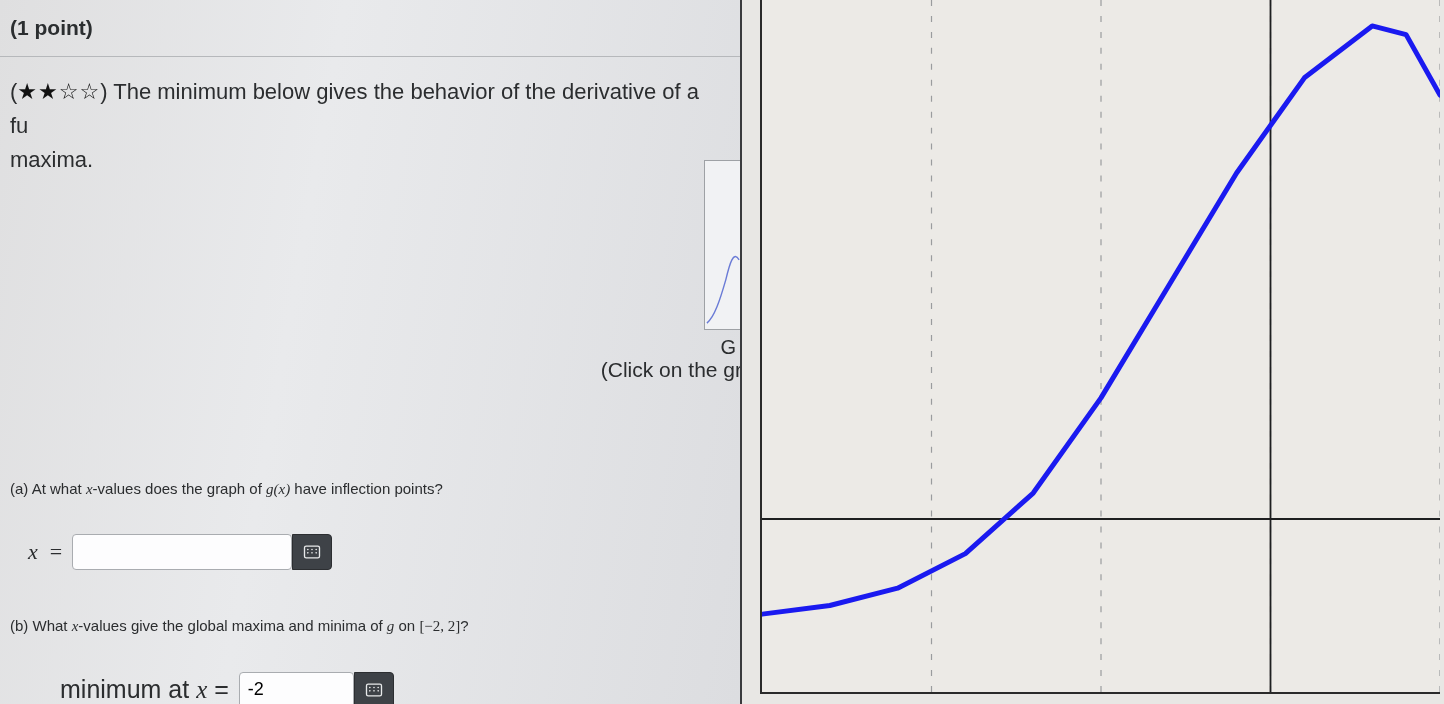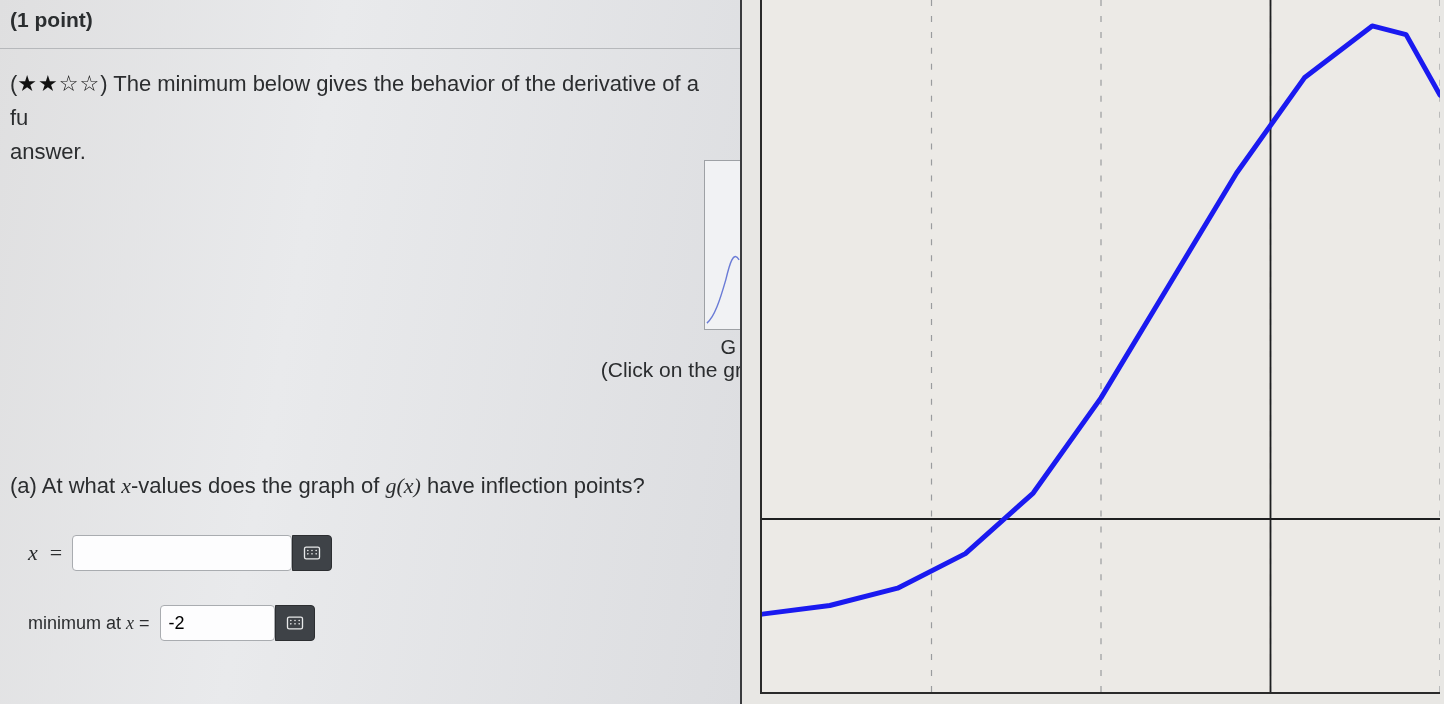--- a/index.html
+++ b/index.html
@@ -6,27 +6,27 @@
   html, body { width: 1444px; height: 704px; overflow: hidden; font-family: Arial, Helvetica, sans-serif; }
   body { display: flex; background: #d8dade; }
   .left-panel {
     width: 740px;
     height: 704px;
     background: linear-gradient(100deg, #dfdfe0 0%, #e9eaec 40%, #dcdde0 100%);
     padding: 0 18px 0 10px;
     position: relative;
     color: #2b2d2f;
   }
-  .point-header { font-size: 21px; font-weight: 700; color: #2b2e30; padding: 8px 0 10px 0; }
+  .point-header { font-size: 21px; font-weight: 700; color: #2b2e30; padding: 16px 0 10px 0; }
   .divider { height: 1px; background: #b6b8bb; margin: 6px -18px 18px -10px; }
   .stars { font-size: 22px; letter-spacing: 1px; }
   .star-filled { color: #111; }
   .star-outline { color: #111; }
   .intro-line { font-size: 22px; line-height: 1.55; }
-  .qtext { font-size: 22px; line-height: 1.55; }
+  .qtext { font-size: 15px; line-height: 1.55; }
   .ital { }
   .thumb-box {
     position: absolute; top: 160px; right: -2px;
     width: 38px; height: 170px; border: 1px solid #9ea1a5; background: #f1f2f4;
   }
   .thumb-box svg { width: 100%; height: 100%; }
   .graphlabel { position: absolute; top: 336px; right: 4px; font-size: 20px; }
   .clickhint { position: absolute; top: 358px; right: -2px; font-size: 21px; }
   .part-a { margin-top: 300px; }
   .input-row { display: flex; align-items: center; gap: 0; margin-top: 32px; margin-left: 18px; }
@@ -38,21 +38,21 @@
   }
   .keypad-btn {
     width: 40px; height: 36px; background: #3e4247; border: 1px solid #2c2e31;
     border-radius: 0 4px 4px 0; display: flex; align-items: center; justify-content: center;
     cursor: pointer;
   }
   .keypad-btn svg { width: 20px; height: 20px; stroke: #e8e9ea; fill: none; }
   .hint-after { font-size: 21px; font-style: italic; margin-left: 16px; color: #404246; }
   .part-b { margin-top: 44px; }
   .min-row { display: flex; align-items: center; margin-top: 34px; margin-left: 18px; }
-  .min-label { font-size: 18px; margin-right: 10px; }
+  .min-label { font-size: 25px; margin-right: 10px; margin-left: 32px; }
   .min-row .answer-input { width: 115px; }
   .mathvar { font-family: 'Times New Roman', serif; font-style: italic; }
 
   .right-panel {
     width: 704px; height: 704px; background: #e8e7e4; position: relative;
     border-left: 2px solid #3a3b3d;
   }
   .plot-frame {
     position: absolute; left: 18px; top: 0; right: 4px; bottom: 10px;
     background: #eceae6;
@@ -64,21 +64,21 @@
 </head>
 <body>
 
 <div class="left-panel">
   <div class="point-header">(1 point)</div>
   <div class="divider"></div>
 
   <div class="intro-line">
     (<span class="stars star-filled">★★</span><span class="stars star-outline">☆☆</span><span>) The minimum below gives the behavior of the </span><span class="ital">derivative</span><span> of a fu</span>
   </div>
-  <div class="intro-line">answer.</div>
+  <div class="intro-line">maxima.</div>
 
   <div class="thumb-box">
     <svg viewBox="0 0 38 170" preserveAspectRatio="none">
       <path d="M2,164 C10,158 16,140 22,120 C26,104 30,90 36,100" stroke="#6a7bd6" stroke-width="1.5" fill="none"></path>
     </svg>
   </div>
   <div class="graphlabel">G</div>
   <div class="clickhint">(Click on the gr</div>
 
   <div class="part-a qtext">
@@ -95,20 +95,23 @@
         <line x1="7" y1="9" x2="7" y2="9" stroke-width="2" stroke-linecap="round"></line>
         <line x1="12" y1="9" x2="12" y2="9" stroke-width="2" stroke-linecap="round"></line>
         <line x1="17" y1="9" x2="17" y2="9" stroke-width="2" stroke-linecap="round"></line>
         <line x1="7" y1="13" x2="7" y2="13" stroke-width="2" stroke-linecap="round"></line>
         <line x1="12" y1="13" x2="12" y2="13" stroke-width="2" stroke-linecap="round"></line>
         <line x1="17" y1="13" x2="17" y2="13" stroke-width="2" stroke-linecap="round"></line>
       </svg>
     </div>
   </div>
 
+  <div class="part-b qtext">
+    <span>(b) What </span><span class="mathvar">x</span><span>-values give the global maxima and minima of </span><span class="mathvar">g</span><span> on </span><span style="font-family:'Times New Roman',serif;">[−2, 2]</span><span>?</span>
+  </div>
 
   <div class="min-row">
     <span class="min-label"><span>minimum at </span><span class="mathvar">x</span> <span>=</span></span>
     <input class="answer-input" type="text" value="-2" style="">
     <div class="keypad-btn" style="margin-left:0;">
       <svg viewBox="0 0 24 24">
         <rect x="3" y="5" width="18" height="14" rx="2" stroke-width="1.6"></rect>
         <line x1="7" y1="9" x2="7" y2="9" stroke-width="2" stroke-linecap="round"></line>
         <line x1="12" y1="9" x2="12" y2="9" stroke-width="2" stroke-linecap="round"></line>
         <line x1="17" y1="9" x2="17" y2="9" stroke-width="2" stroke-linecap="round"></line>

